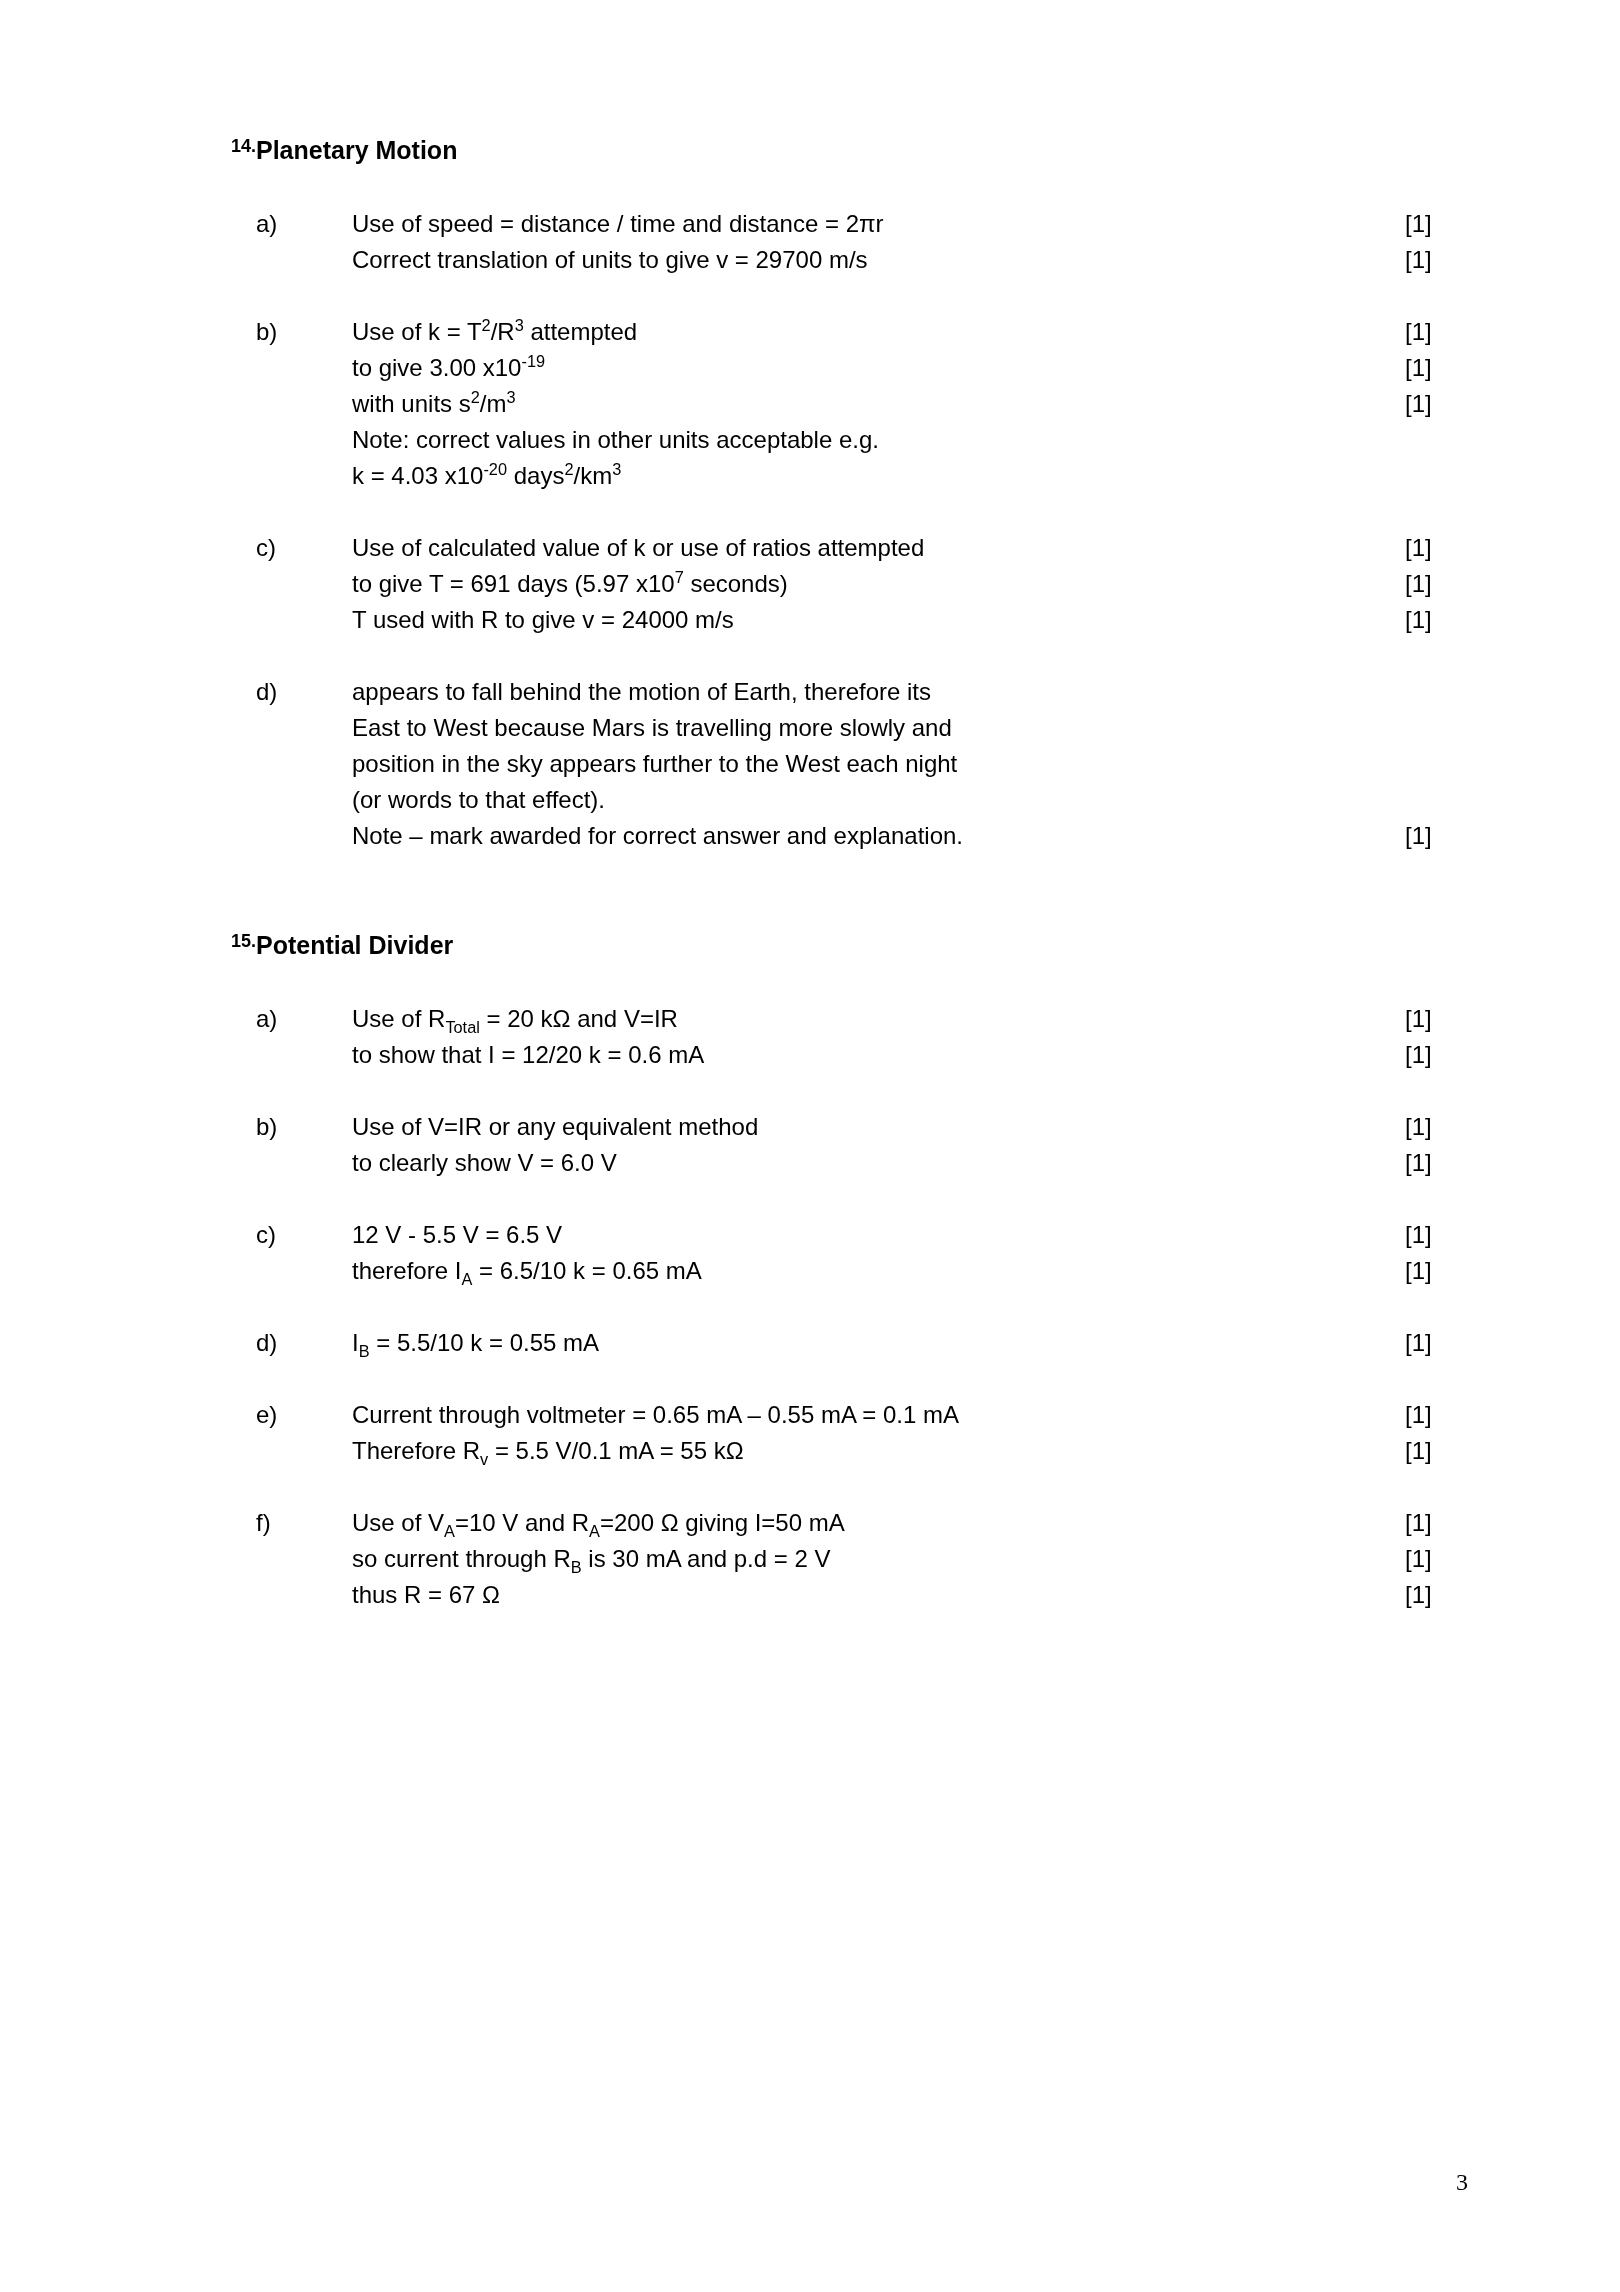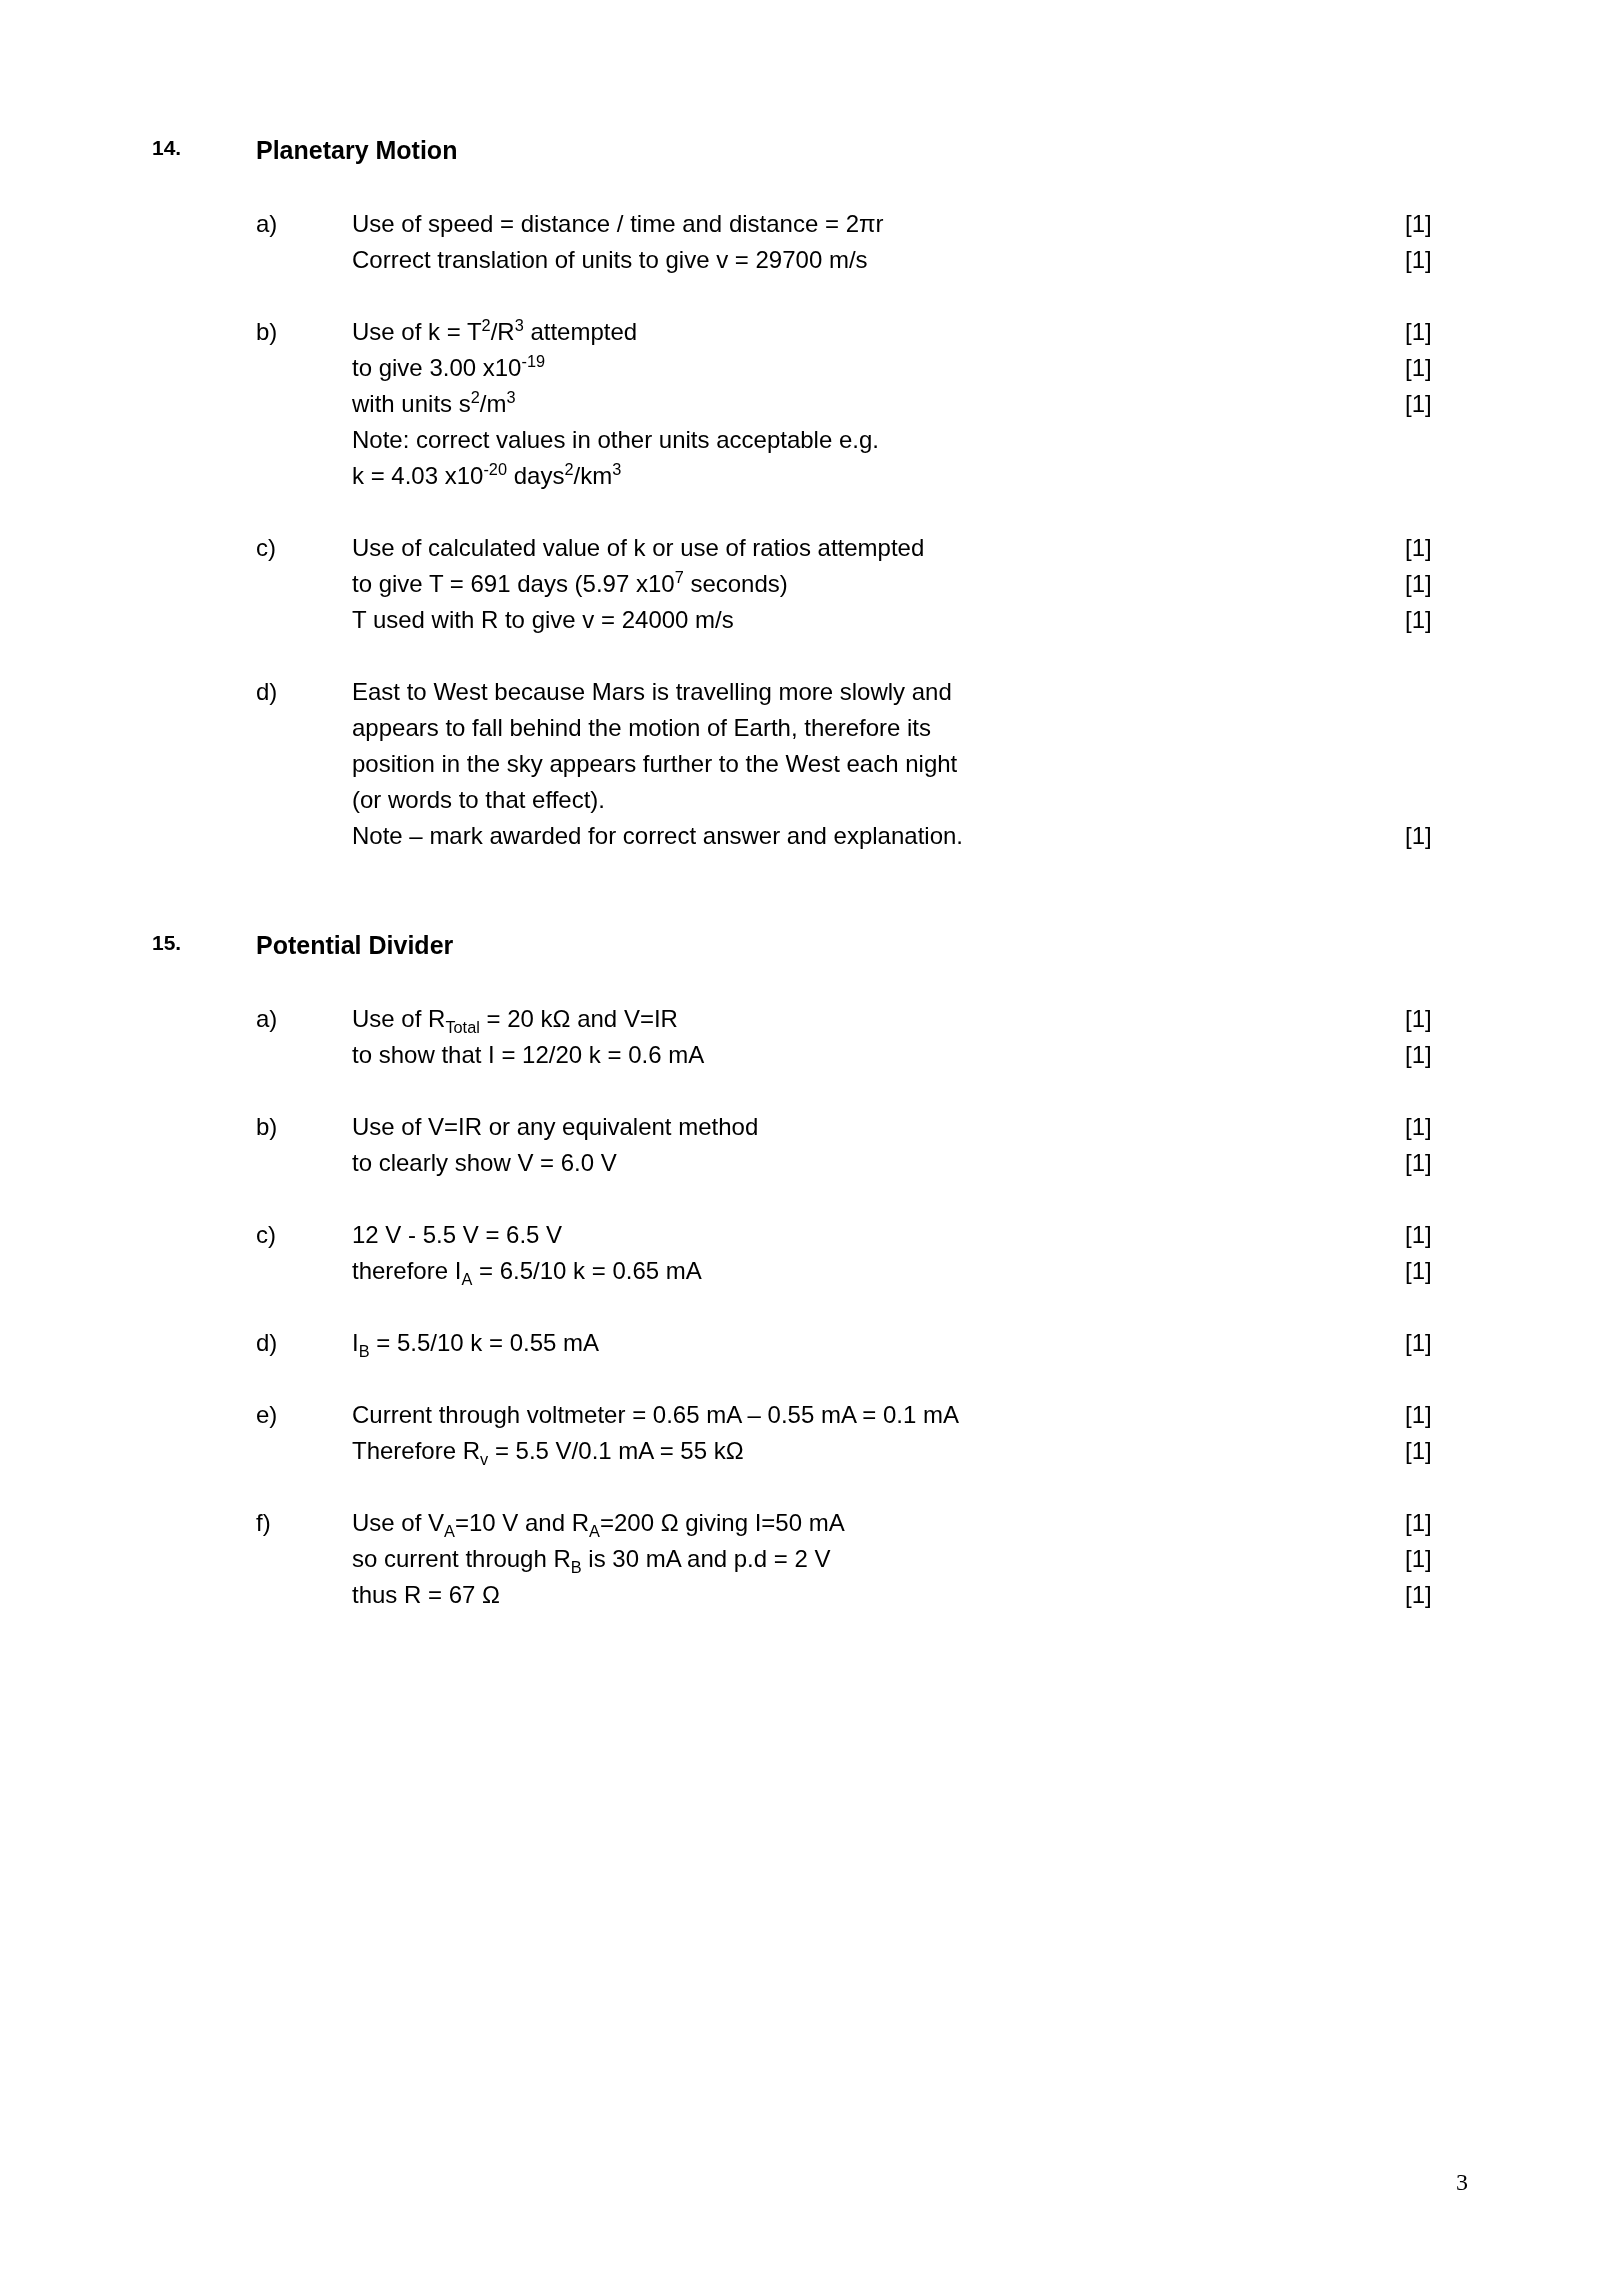--- a/index.html
+++ b/index.html
@@ -27,24 +27,25 @@
   .question-block {
     margin-bottom: 0;
   }
   .question-header {
     display: flex;
     align-items: flex-start;
     margin-bottom: 38px;
   }
   .q-number {
     width: 104px;
-    font-size: 21px;
+    font-size: 18px;
     font-weight: bold;
     line-height: 1.35;
     flex: 0 0 auto;
+    text-align: right;
   }
   .q-title {
     font-size: 25px;
     font-weight: bold;
     line-height: 1.35;
     text-align: right;
   }
   .part-row {
     display: flex;
     align-items: flex-start;
@@ -163,25 +164,25 @@
             <div class="line">
               <div class="line-text">T used with R to give v = 24000 m/s</div>
               <div class="marks">[1]</div>
             </div>
           </div>
         </div>
         <div class="part-row">
           <div class="part-label">d)</div>
           <div class="part-body">
             <div class="line">
+              <div class="line-text">appears to fall behind the motion of Earth, therefore its</div>
+              <div class="marks empty"></div>
+            </div>
+            <div class="line">
               <div class="line-text">East to West because Mars is travelling more slowly and</div>
-              <div class="marks empty"></div>
-            </div>
-            <div class="line">
-              <div class="line-text">appears to fall behind the motion of Earth, therefore its</div>
               <div class="marks empty"></div>
             </div>
             <div class="line">
               <div class="line-text">position in the sky appears further to the West each night</div>
               <div class="marks empty"></div>
             </div>
             <div class="line">
               <div class="line-text">(or words to that effect).</div>
               <div class="marks empty"></div>
             </div>

